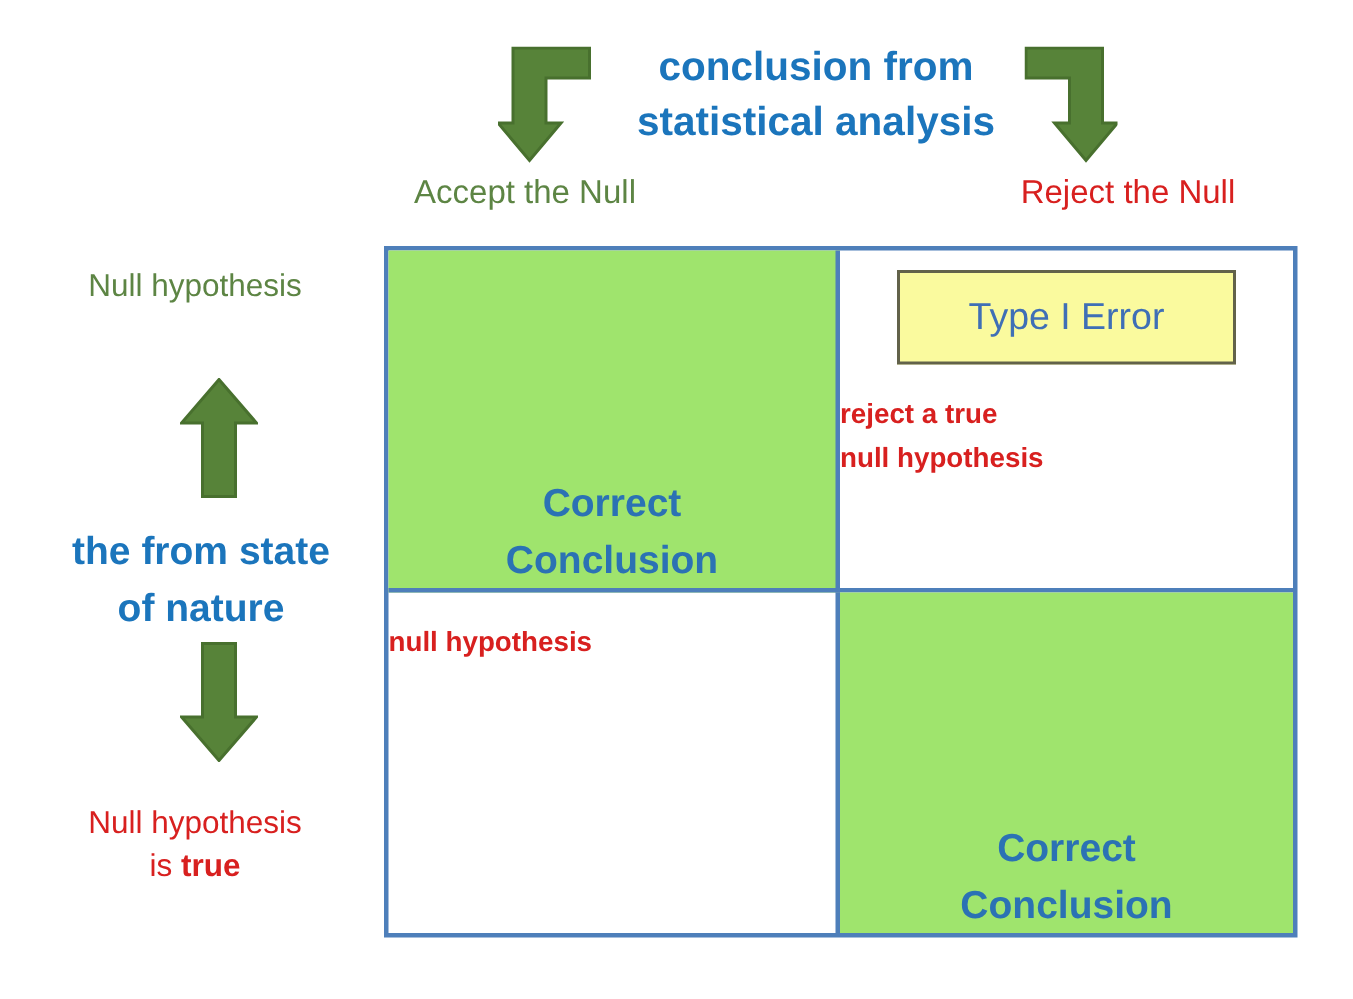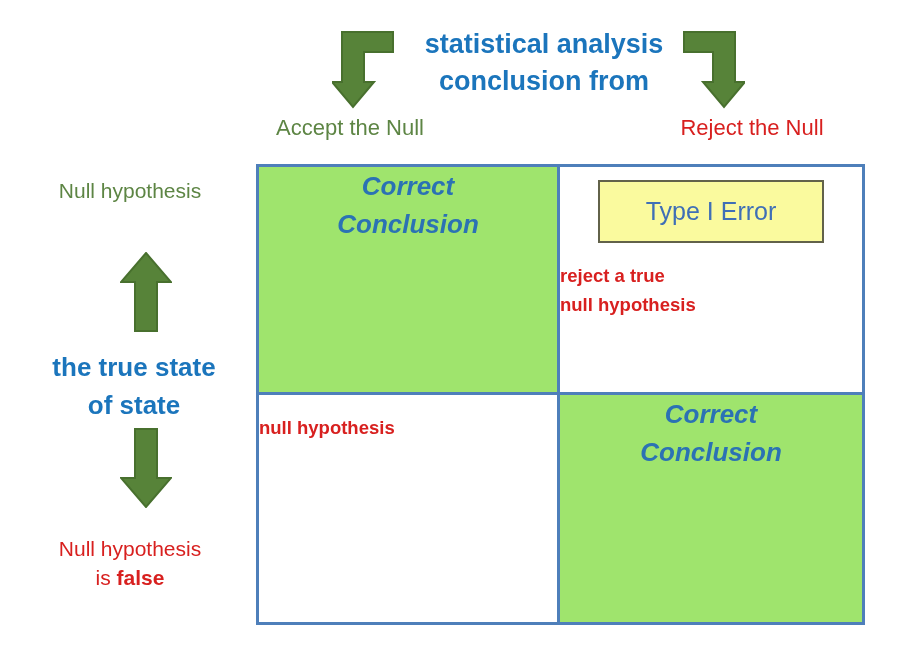--- a/index.html
+++ b/index.html
@@ -28,37 +28,37 @@
   .axis-title{position:absolute;left:28px;top:348px;width:212px;text-align:center;
     color:var(--heading-blue);font-size:26px;font-weight:bold;line-height:38px;}
 
   .grid{position:absolute;left:256px;top:164px;width:609px;height:461px;
     border:3px solid var(--grid-border);display:grid;
     grid-template-columns:301px 1fr;grid-template-rows:228px 1fr;background:#fff;}
   .cell{position:relative;}
   .cell.tl,.cell.tr{border-bottom:3px solid var(--grid-border);}
   .cell.tl,.cell.bl{border-right:3px solid var(--grid-border);}
   .cell.green{background:var(--cell-green);}
-  .cell.center{display:flex;align-items:flex-start;justify-content:center;font-style:italic;}
+  .cell.center{display:flex;align-items:flex-end;justify-content:center;}
   .correct-text{color:var(--cell-text-blue);font-size:26px;font-weight:bold;line-height:38px;text-align:center;}
 
   .error-box{width:226px;height:63px;margin:13px auto 0 auto;background:var(--yellow-fill);
     border:2px solid var(--yellow-border);display:flex;align-items:center;justify-content:center;}
   .error-box .error-title{color:var(--error-text-blue);font-size:25px;font-weight:normal;}
   .error-desc{margin-top:18px;text-align:left;color:var(--red-text);
     font-size:18.5px;font-weight:bold;line-height:29px;}
 </style>
 </head>
 <body>
 
 <div class="canvas">
 
   <div class="heading">
+    <div>conclusion from</div>
     <div>statistical analysis</div>
-    <div>conclusion from</div>
   </div>
 
   <svg class="arrow-svg" style="left:332px;top:31px;" width="62" height="78" viewBox="0 0 62 78">
     <path d="M10 1 H61 V21 H32 V51 H42 L21 76 L0 51 H10 Z"></path>
   </svg>
   <svg class="arrow-svg" style="left:683px;top:31px;" width="62" height="78" viewBox="0 0 62 78">
     <path d="M1 1 H52 V51 H62 L41 76 L20 51 H30 V21 H1 Z"></path>
   </svg>
 
   <div class="col-label accept">Accept the Null</div>
@@ -66,31 +66,31 @@
 
   <div class="side-label true">
     <div>Null hypothesis</div>
   </div>
 
   <svg class="arrow-svg" style="left:120px;top:252px;" width="52" height="80" viewBox="0 0 52 80">
     <path d="M26 1 L51 30 H37 V79 H15 V30 H1 Z"></path>
   </svg>
 
   <div class="axis-title">
-    <div>the true state</div>
-    <div>of state</div>
+    <div>the from state</div>
+    <div>of nature</div>
   </div>
 
   <svg class="arrow-svg" style="left:120px;top:428px;" width="52" height="80" viewBox="0 0 52 80">
     <path d="M15 1 H37 V50 H51 L26 79 L1 50 H15 Z"></path>
   </svg>
 
   <div class="side-label false">
     <div>Null hypothesis</div>
-    <div><span>is </span><b>false</b></div>
+    <div><span>is </span><b>true</b></div>
   </div>
 
   <div class="grid">
 
     <div class="cell tl green center">
       <div class="correct-text">
         <div>Correct</div>
         <div>Conclusion</div>
       </div>
     </div>

